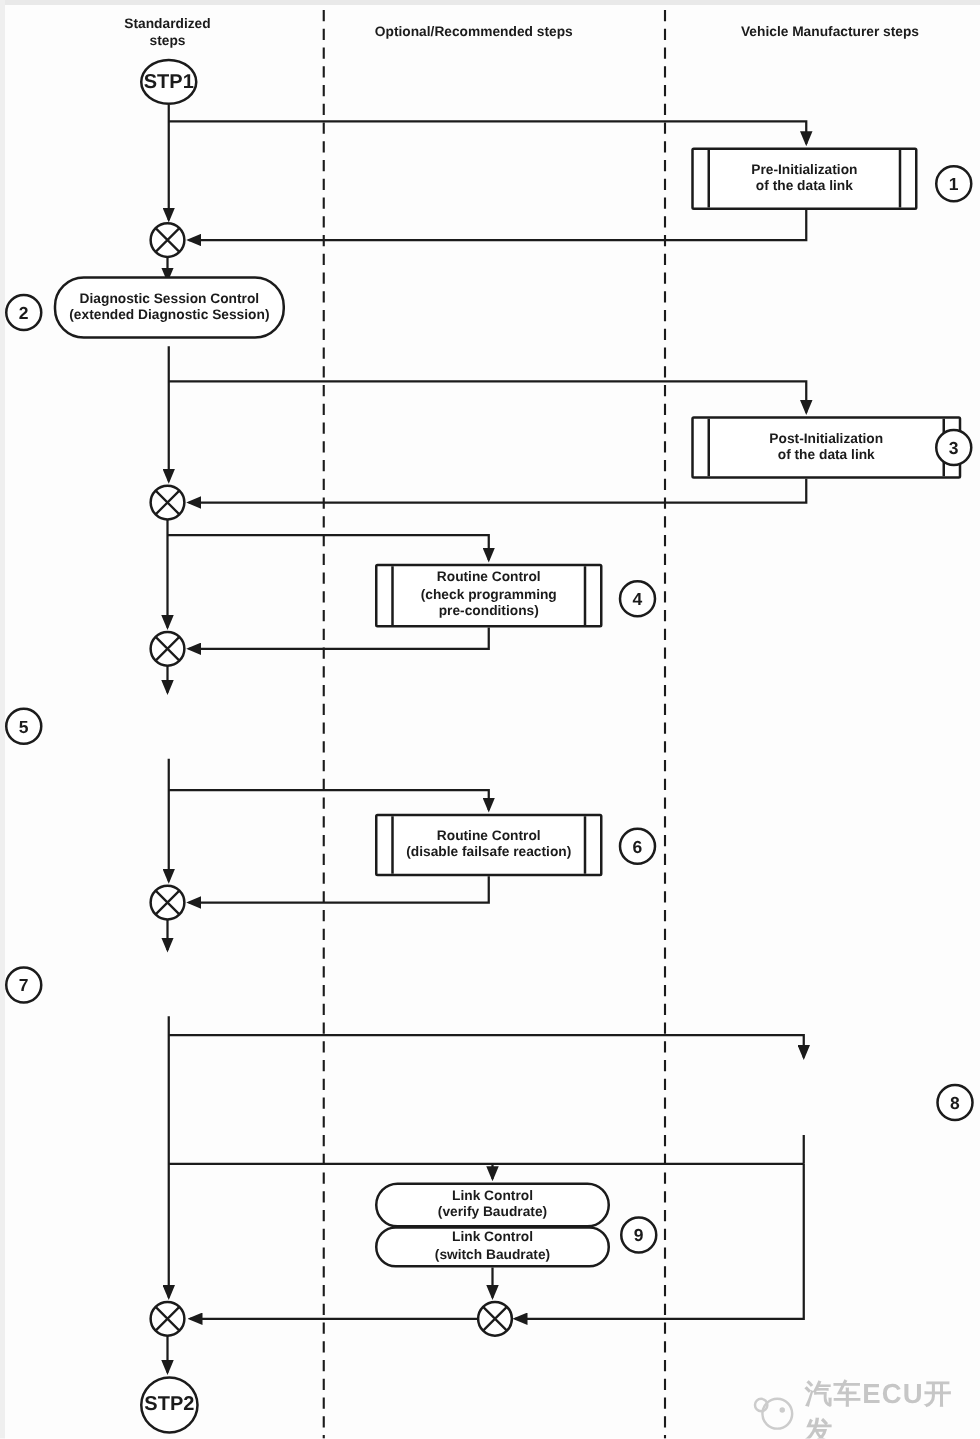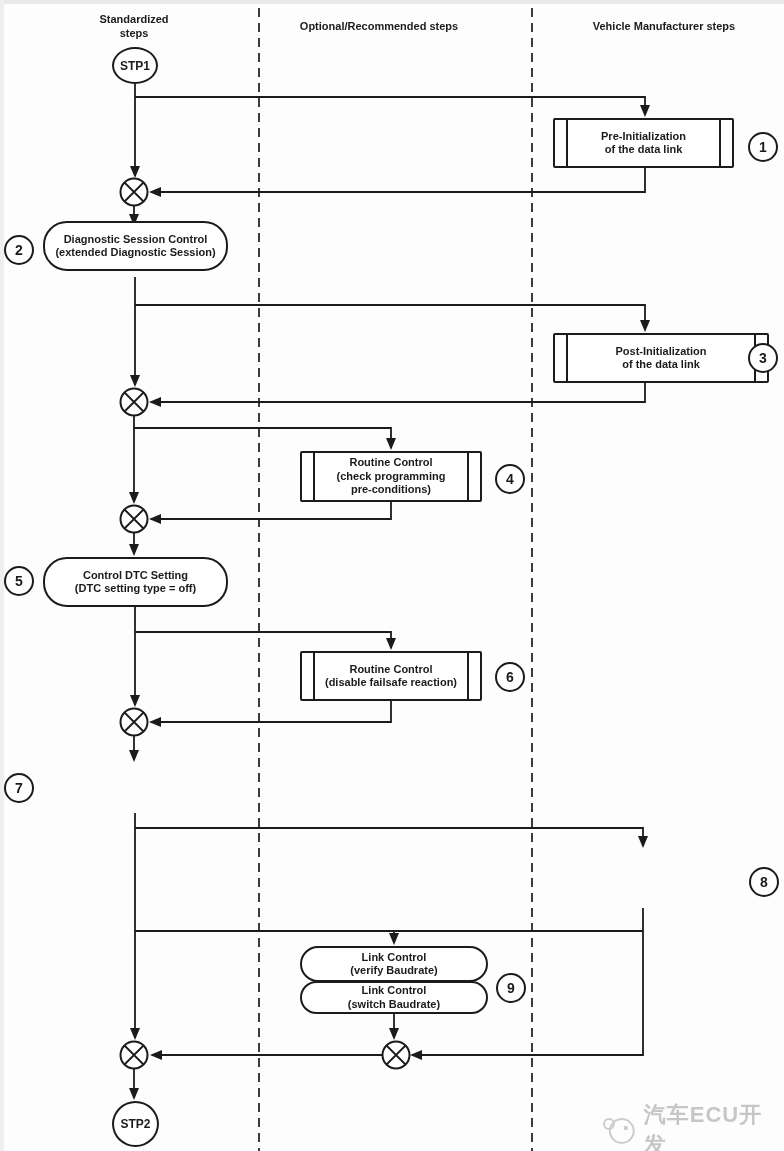--- a/index.html
+++ b/index.html
@@ -19,21 +19,21 @@
     text-align:center;font-weight:bold;font-size:11px;line-height:1.22;z-index:3;
   }
   .box div{white-space:nowrap;}
   .subroutine{border-radius:2px;}
   .subroutine::before{content:"";position:absolute;top:0;bottom:0;left:11px;border-left:2px solid #1b1b1b;}
   .subroutine::after{content:"";position:absolute;top:0;bottom:0;right:11px;border-right:2px solid #1b1b1b;}
   .rounded{border-radius:24px;}
   .stadium{border-radius:18px;}
   .terminal{
     position:absolute;background:#fff;border:2px solid #1b1b1b;border-radius:50%;box-sizing:border-box;
-    display:flex;align-items:center;justify-content:center;font-weight:bold;font-size:12px;z-index:3;
+    display:flex;align-items:center;justify-content:center;font-weight:bold;font-size:16px;z-index:3;
   }
   .badge{
     position:absolute;width:30px;height:30px;background:#fff;border:2px solid #1b1b1b;border-radius:50%;
     box-sizing:border-box;display:flex;align-items:center;justify-content:center;
     font-weight:bold;font-size:14px;z-index:3;
   }
   svg.wires{position:absolute;left:0;top:0;z-index:1;}
   svg.wires path{fill:none;stroke:#1b1b1b;stroke-width:1.8;}
   svg.wires path.dash{stroke-dasharray:9 6;stroke-width:1.7;}
   svg.wires .junction circle{fill:#fff;stroke:#1b1b1b;stroke-width:2;}
@@ -137,24 +137,20 @@
   </div>
   <div class="badge" style="left:748px;top:343px;">3</div>
 
   <div class="box subroutine" style="left:300px;top:451px;width:182px;height:51px;">
     <div>Routine Control</div>
     <div>(check programming</div>
     <div>pre-conditions)</div>
   </div>
   <div class="badge" style="left:495px;top:464px;">4</div>
 
-  <div class="box rounded" style="left:43px;top:557px;width:185px;height:50px;">
-    <div>Control DTC Setting</div>
-    <div>(DTC setting type = off)</div>
-  </div>
   <div class="badge" style="left:4px;top:566px;">5</div>
 
   <div class="box subroutine" style="left:300px;top:651px;width:182px;height:50px;">
     <div>Routine Control</div>
     <div>(disable failsafe reaction)</div>
   </div>
   <div class="badge" style="left:495px;top:662px;">6</div>
 
   <div class="badge" style="left:4px;top:773px;">7</div>
 

